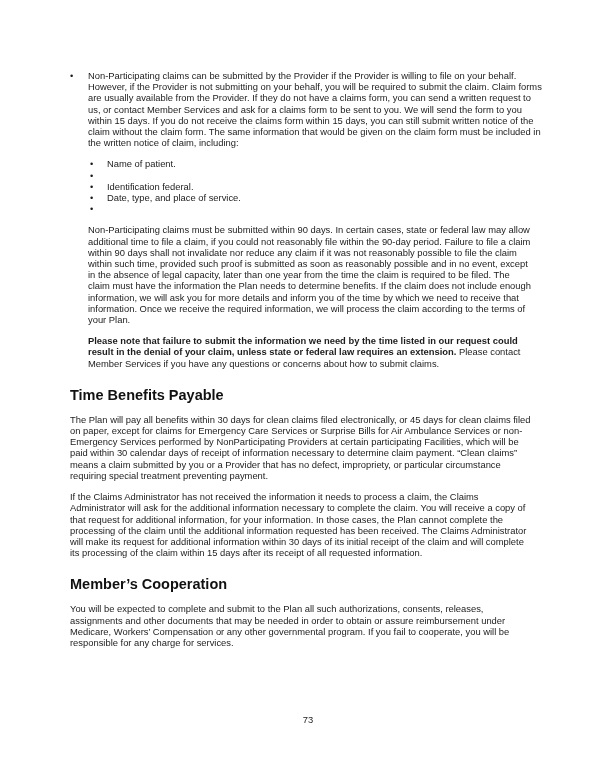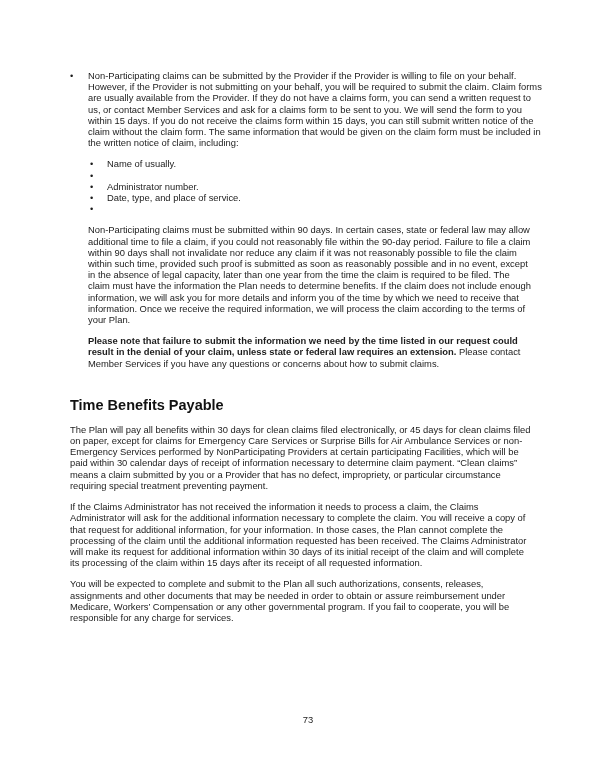--- a/index.html
+++ b/index.html
@@ -45,21 +45,21 @@
     flex: 0 0 17px;
     width: 17px;
   }
   p {
     margin: 10px 10px 0 0;
   }
   p.indent {
     margin-left: 18px;
   }
   h1 {
-    margin: 28px 0 10px 0;
+    margin: 18px 0 10px 0;
     font-size: 14.5px;
     line-height: 17px;
     font-weight: bold;
     color: #111111;
   }
   strong { font-weight: bold; text-align: center; }
   .page-number {
     position: absolute;
     top: 714px;
     left: 8px;
@@ -76,28 +76,28 @@
   <div class="content">
 
     <div class="bullet-row">
       <span class="marker">•</span>
       <span>Non-Participating claims can be submitted by the Provider if the Provider is willing to file on your behalf. However, if the Provider is not submitting on your behalf, you will be required to submit the claim.  Claim forms are usually available from the Provider.  If they do not have a claims form, you can send a written request to us, or contact Member Services and ask for a claims form to be sent to you. We will send the form to you within 15 days. If you do not receive the claims form within 15 days, you can still submit written notice of the claim without the claim form.  The same information that would be given on the claim form must be included in the written notice of claim, including:</span>
     </div>
 
     <div class="sub-list">
       <div class="sub-row">
         <span class="marker">•</span>
-        <span>Name of usually.</span>
+        <span>Name of patient.</span>
       </div>
       <div class="sub-row">
         <span class="marker">•</span>
       </div>
       <div class="sub-row">
         <span class="marker">•</span>
-        <span>Administrator number.</span>
+        <span>Identification federal.</span>
       </div>
       <div class="sub-row">
         <span class="marker">•</span>
         <span>Date, type, and place of service.</span>
       </div>
       <div class="sub-row">
         <span class="marker">•</span>
       </div>
     </div>
 
@@ -107,19 +107,20 @@
       <strong>Please note that failure to submit the information we need by the time listed in our request could result in the denial of your claim, unless state or federal law requires an extension.</strong>
       <span>Please contact Member Services if you have any questions or concerns about how to submit claims.</span>
     </p>
 
     <h1>Time Benefits Payable</h1>
 
     <p>The Plan will pay all benefits within 30 days for clean claims filed electronically, or 45 days for clean claims filed on paper, except for claims for Emergency Care Services or Surprise Bills for Air Ambulance Services or non-Emergency Services performed by NonParticipating Providers at certain participating Facilities, which will be paid within 30 calendar days of receipt of information necessary to determine claim payment.  “Clean claims” means a claim submitted by you or a Provider that has no defect, impropriety, or particular circumstance requiring special treatment preventing payment.</p>
 
     <p>If the Claims Administrator has not received the information it needs to process a claim, the Claims Administrator will ask for the additional information necessary to complete the claim.  You will receive a copy of that request for additional information, for your information.  In those cases, the Plan cannot complete the processing of the claim until the additional information requested has been received.  The Claims Administrator will make its request for additional information within 30 days of its initial receipt of the claim and will complete its processing of the claim within 15 days after its receipt of all requested information.</p>
 
+    <h1>Member’s Cooperation</h1>
 
     <p>You will be expected to complete and submit to the Plan all such authorizations, consents, releases, assignments and other documents that may be needed in order to obtain or assure reimbursement under Medicare, Workers’ Compensation or any other governmental program.  If you fail to cooperate, you will be responsible for any charge for services.</p>
 
   </div>
 
   <div class="page-number">73</div>
 </div>
 
 </body></html>

